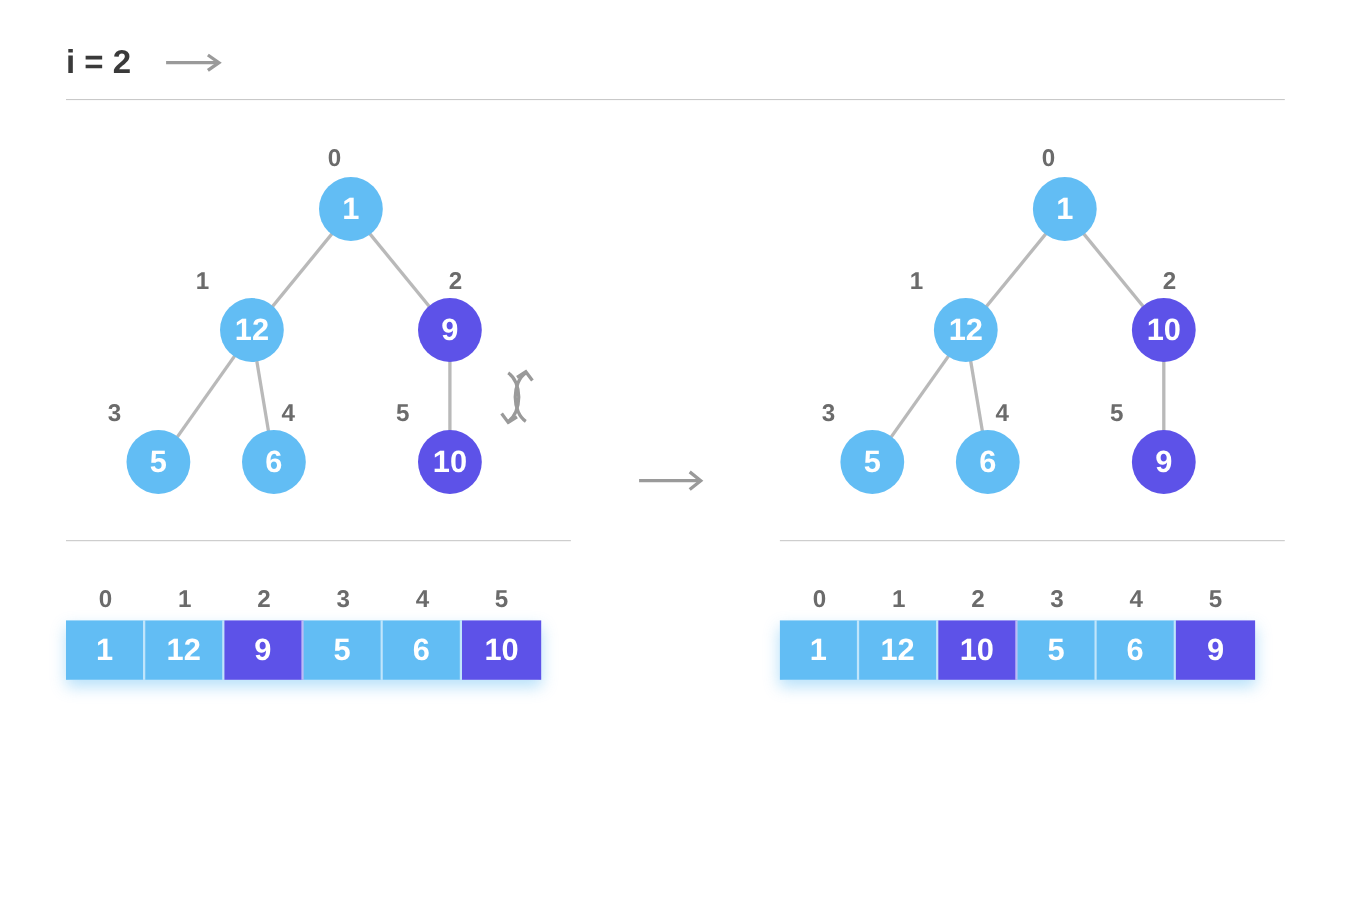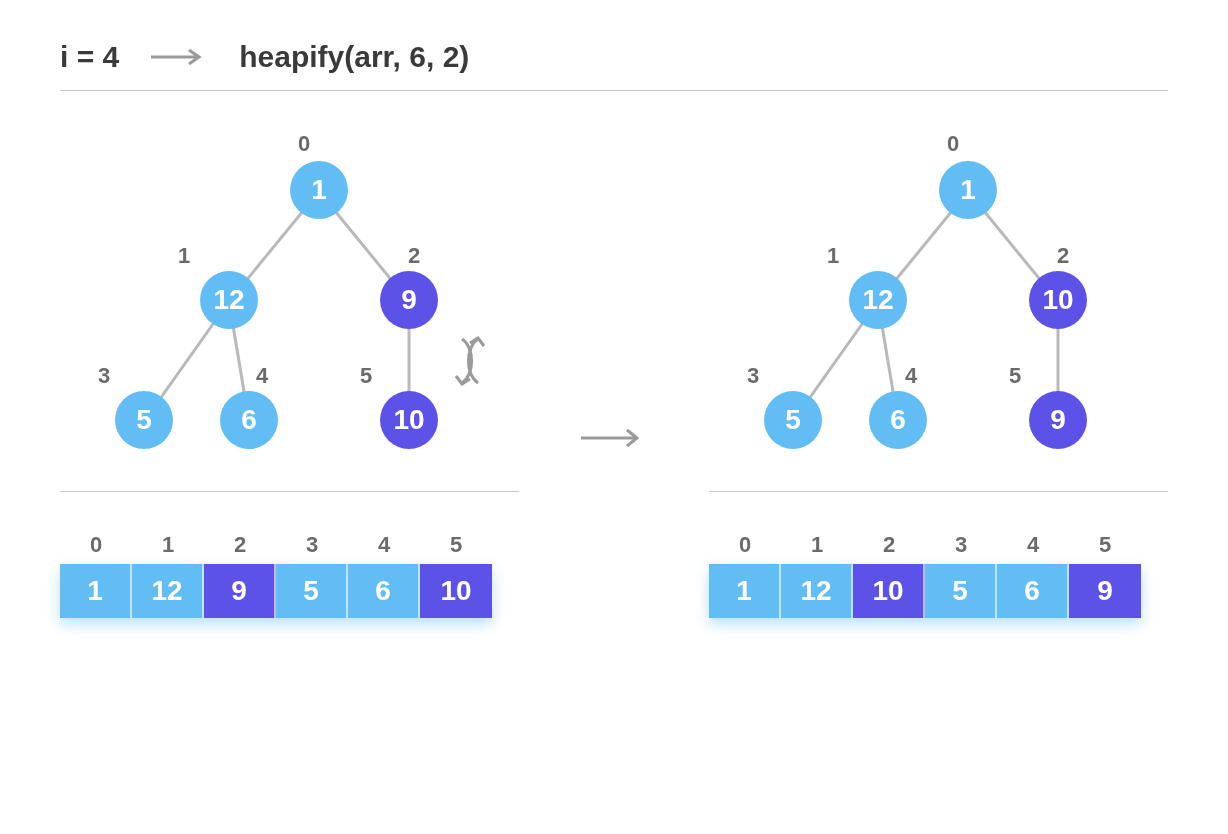--- a/index.html
+++ b/index.html
@@ -109,28 +109,27 @@
   .cell.dark { background: #5d52e8; }
   .transition-arrow {
     align-self: center;
     margin-top: 130px;
   }
 </style>
 </head>
 <body>
 
 <div class="header">
-  <span>i = 4</span>
+  <span>i = 2</span>
   <span class="arrow-small">
     <svg width="60" height="20" viewBox="0 0 60 20">
       <line x1="2" y1="10" x2="48" y2="10" stroke="#9a9a9a" stroke-width="3"></line>
       <polyline points="40,3 50,10 40,17" fill="none" stroke="#9a9a9a" stroke-width="3"></polyline>
     </svg>
   </span>
-  <span>heapify(arr, 6, 2)</span>
 </div>
 <hr class="hr-top">
 
 <div class="panels">
 
   <div class="panel">
     <div class="tree" id="tree-left">
         <div class="edge" style="left: 259px; top: 59px; width: 142.127px; transform: rotate(129.289deg);"></div>
         <div class="edge" style="left: 259px; top: 59px; width: 142.127px; transform: rotate(50.7106deg);"></div>
         <div class="edge" style="left: 169px; top: 169px; width: 147.054px; transform: rotate(125.311deg);"></div>

